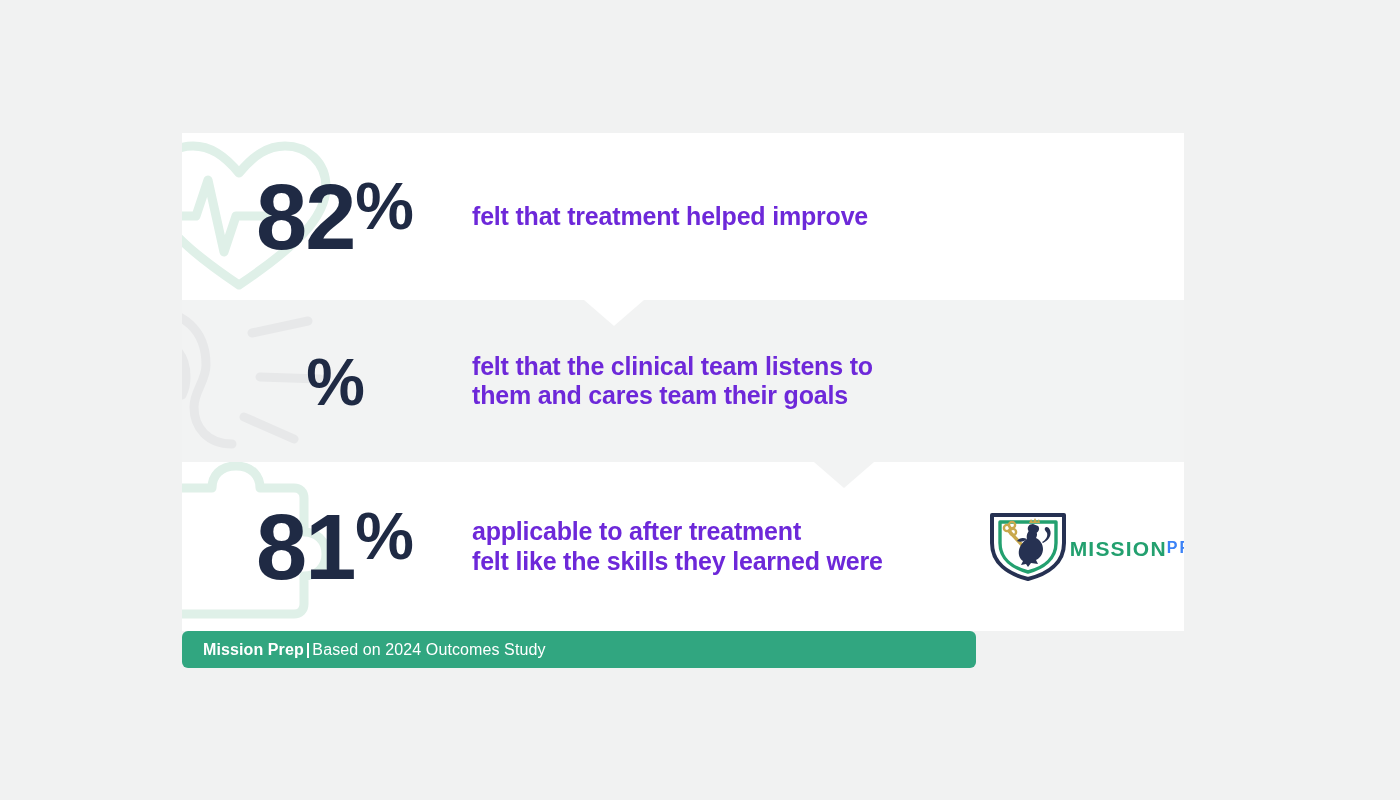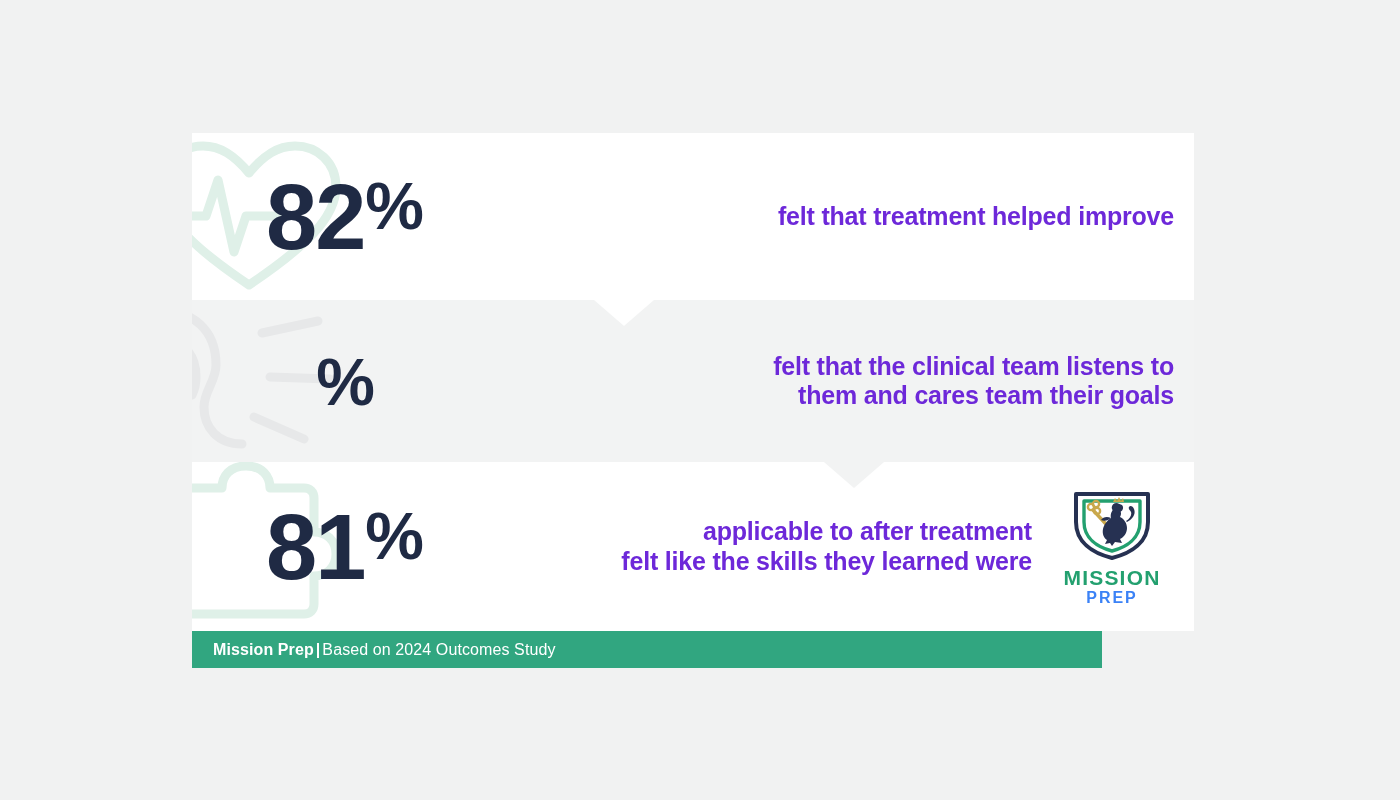--- a/index.html
+++ b/index.html
@@ -11,26 +11,25 @@
     width: 1400px;
     height: 800px;
     background: #f1f2f2;
     font-family: "Liberation Sans", sans-serif;
     overflow: hidden;
     position: relative;
   }
 
   #infographic-card {
     position: absolute;
-    left: 192px;
+    left: 182px;
     top: 133px;
     width: 1002px;
     height: 535px;
     overflow: hidden;
-    text-align: right;
   }
 
   .stat-row {
     position: absolute;
     left: 0;
     width: 1002px;
     overflow: visible;
     display: flex;
     align-items: center;
   }
@@ -129,21 +128,21 @@
   }
 
   
   #brand-logo {
     position: relative;
     z-index: 5;
     flex: 0 0 120px;
     width: 120px;
     margin-right: 22px;
     display: flex;
-    flex-direction: column;
+    flex-direction: row;
     align-items: center;
     justify-content: center;
   }
   #brand-logo .logo-wordmark-mission {
     font-size: 21px;
     font-weight: 700;
     letter-spacing: 1.2px;
     color: #23a06f;
     line-height: 1;
     margin-top: 3px;
@@ -155,26 +154,27 @@
     color: #3b82f6;
     line-height: 1;
     margin-top: 2px;
   }
 
   
   #source-bar {
     position: absolute;
     left: 0;
     top: 498px;
-    width: 910px;
+    width: 794px;
     height: 37px;
     background: #31a680;
     display: flex;
     align-items: center;
     z-index: 7;
+    border-radius: 6px;
   }
   #source-bar .source-text {
     color: #ffffff;
     font-size: 16px;
     padding-left: 21px;
     letter-spacing: 0.1px;
     font-family: "Liberation Sans", sans-serif;
   }
   #source-bar .source-brand {
     font-weight: 700;

